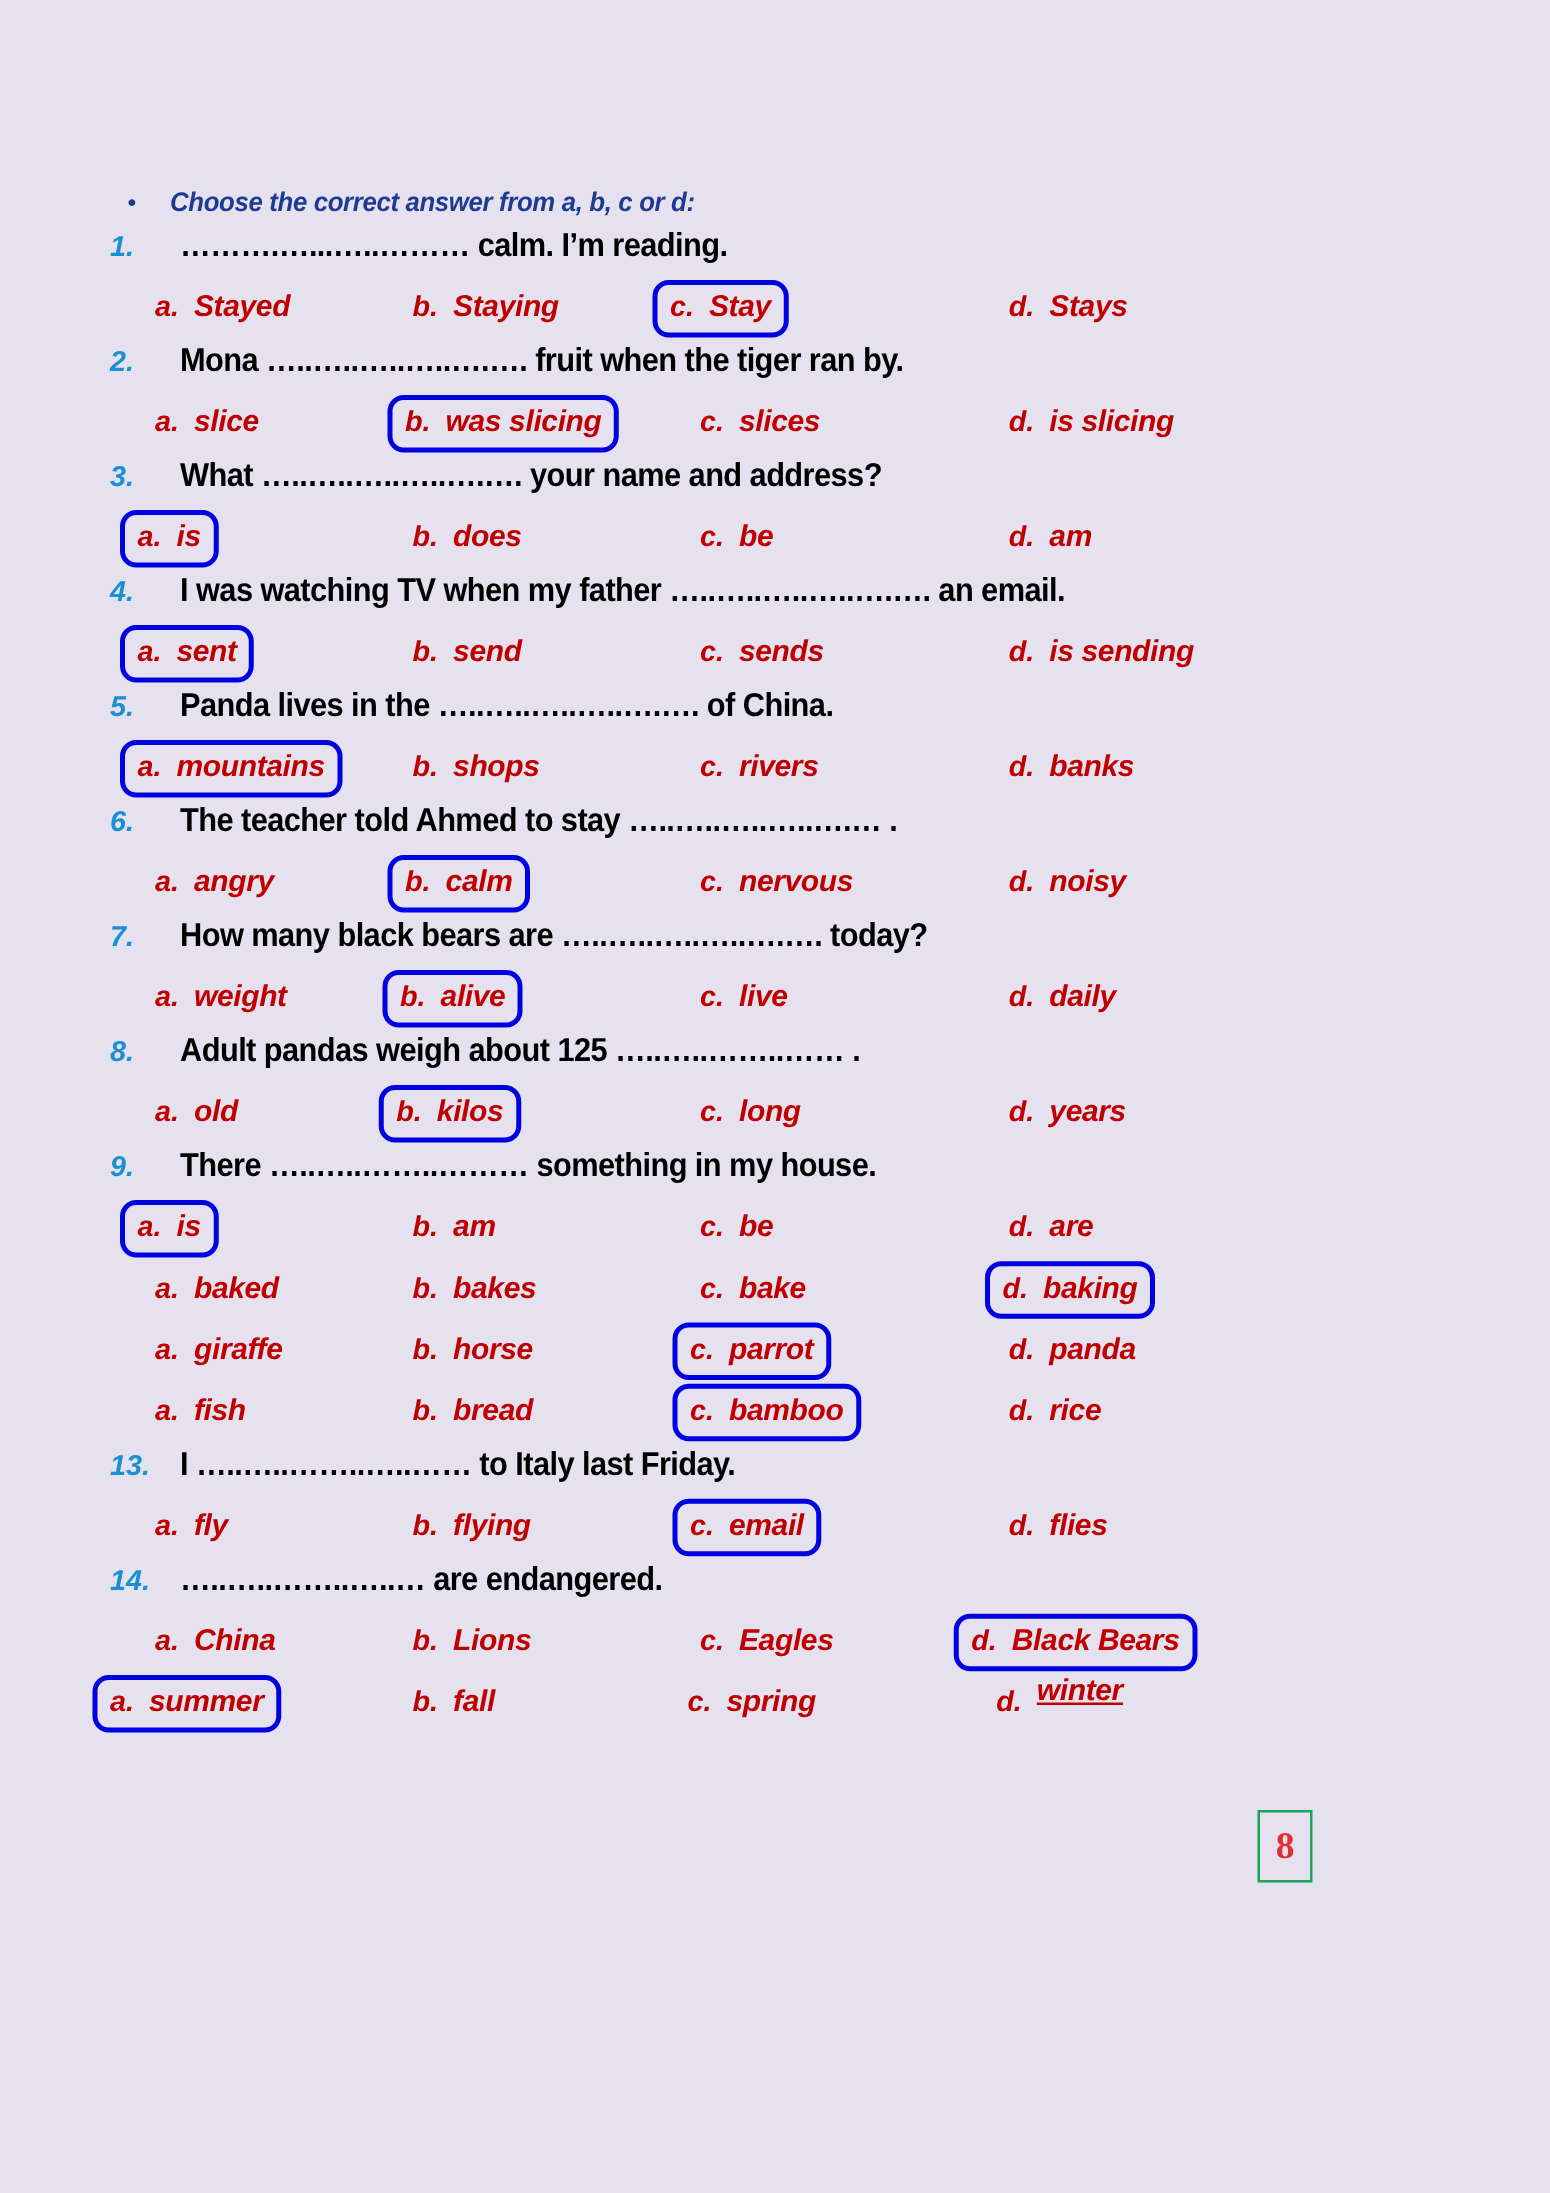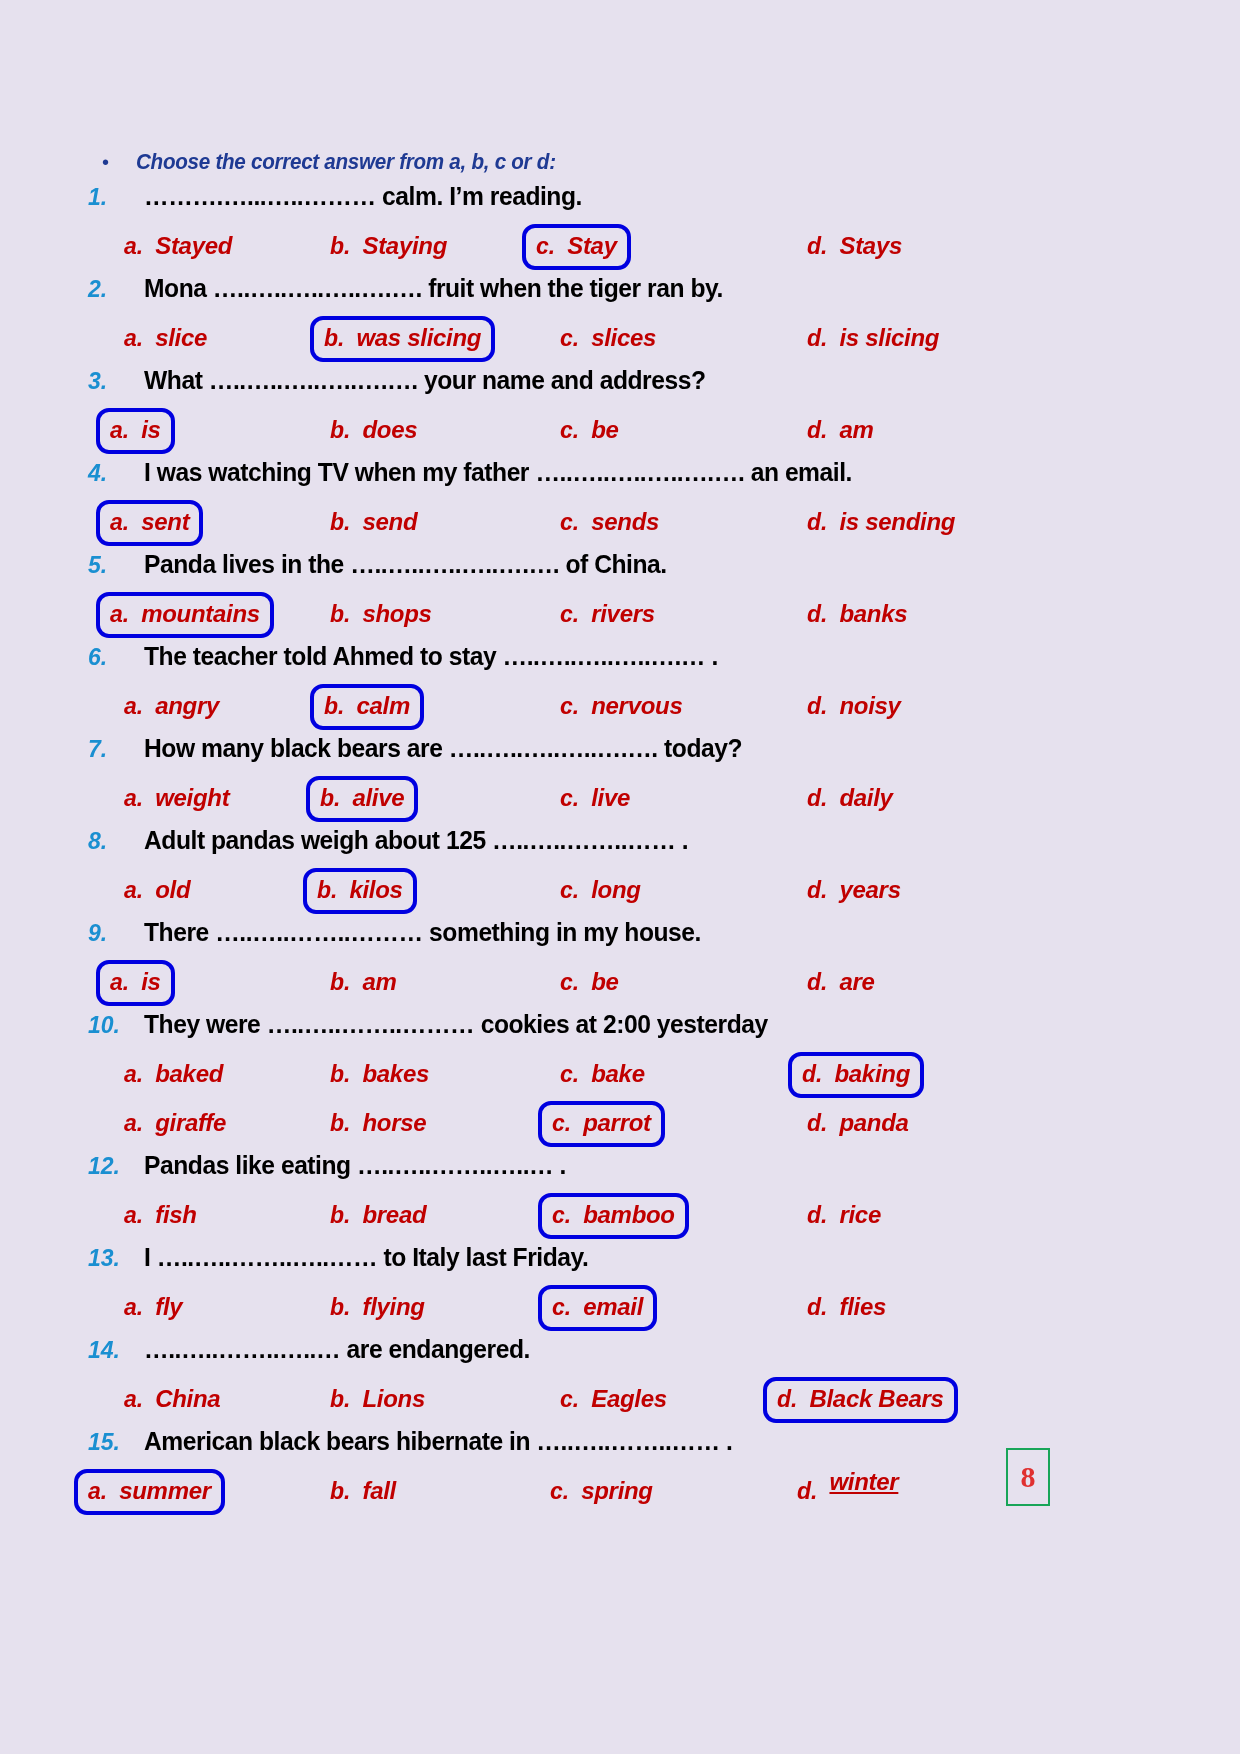--- a/index.html
+++ b/index.html
@@ -367,24 +367,20 @@
               <span class="letter">c.</span>
               <span class="word">be</span>
             </div>
             <div class="opt" style="left: 705px;">
               <span class="letter">d.</span>
               <span class="word">are</span>
             </div>
           </div>
         </div>
         <div class="q">
-          <div class="q-line">
-            <span class="q-num">10.</span>
-            <span class="q-text">They were …..…..……..……… cookies at 2:00 yesterday</span>
-          </div>
           <div class="opts">
             <div class="opt" style="left: 22px;">
               <span class="letter">a.</span>
               <span class="word">baked</span>
             </div>
             <div class="opt" style="left: 228px;">
               <span class="letter">b.</span>
               <span class="word">bakes</span>
             </div>
             <div class="opt" style="left: 458px;">
@@ -411,24 +407,20 @@
               <span class="letter">c.</span>
               <span class="word">parrot</span>
             </div>
             <div class="opt" style="left: 705px;">
               <span class="letter">d.</span>
               <span class="word">panda</span>
             </div>
           </div>
         </div>
         <div class="q">
-          <div class="q-line">
-            <span class="q-num">12.</span>
-            <span class="q-text">Pandas like eating …..…..……..…..… .</span>
-          </div>
           <div class="opts">
             <div class="opt" style="left: 22px;">
               <span class="letter">a.</span>
               <span class="word">fish</span>
             </div>
             <div class="opt" style="left: 228px;">
               <span class="letter">b.</span>
               <span class="word">bread</span>
             </div>
             <div class="opt circled" style="left: 450px;">
@@ -483,24 +475,20 @@
               <span class="letter">c.</span>
               <span class="word">Eagles</span>
             </div>
             <div class="opt circled" style="left: 675px;">
               <span class="letter">d.</span>
               <span class="word">Black Bears</span>
             </div>
           </div>
         </div>
         <div class="q">
-          <div class="q-line">
-            <span class="q-num">15.</span>
-            <span class="q-text">American black bears hibernate in …..…..……..…… .</span>
-          </div>
           <div class="opts">
             <div class="opt circled" style="left: -14px;">
               <span class="letter">a.</span>
               <span class="word">summer</span>
             </div>
             <div class="opt" style="left: 228px;">
               <span class="letter">b.</span>
               <span class="word">fall</span>
             </div>
             <div class="opt" style="left: 448px;">

